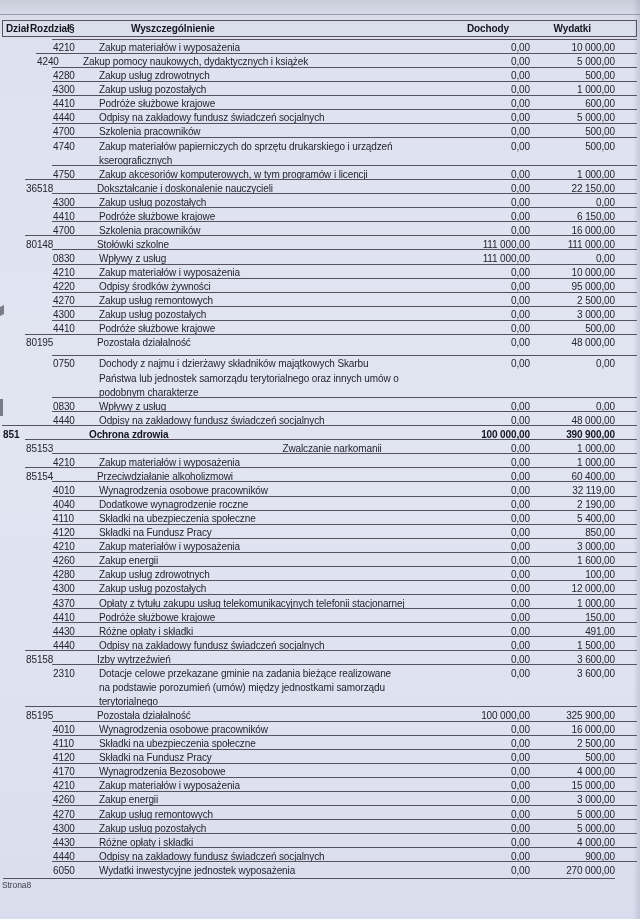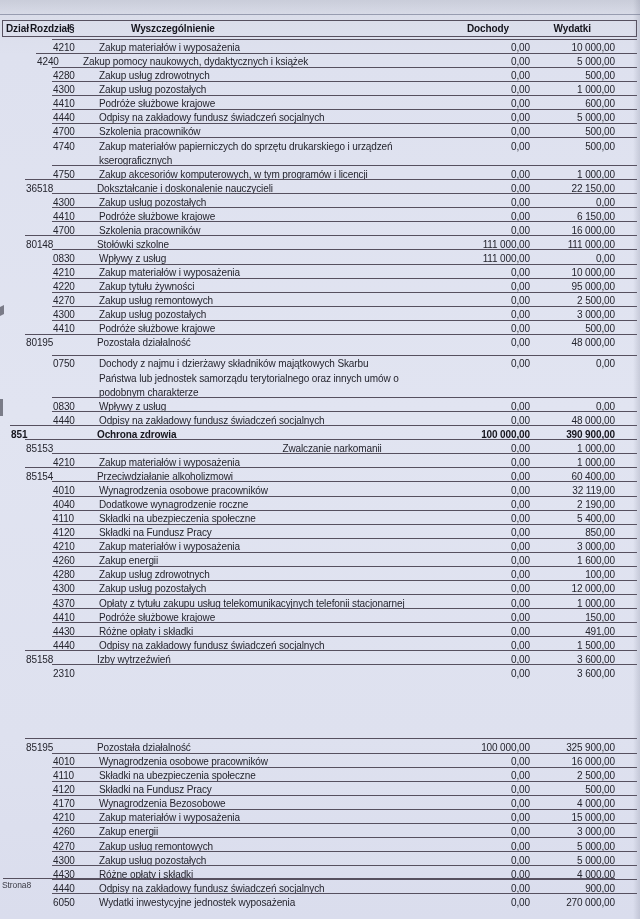--- a/index.html
+++ b/index.html
@@ -19,21 +19,21 @@
     border-bottom:1px solid var(--faint);}
   
   .thead{position:absolute;top:20px;left:2px;width:635px;height:16.5px;box-sizing:border-box;
     border:1.2px solid var(--line);font-weight:bold;font-size:10px;color:var(--strong);}
   .thead span{position:absolute;top:1.5px;white-space:nowrap;letter-spacing:-0.1px;}
   .h-dzial{left:3px;} .h-rozdzial{left:27px;} .h-par{left:66px;}
   .h-wysz{left:128px;} .h-dochody{right:127px;} .h-wydatki{right:45px;}
   
   .tbody{position:absolute;top:38.5px;left:2px;width:635px;font-size:10px;letter-spacing:-0.12px;}
   .row{position:relative;box-sizing:border-box;border-top:1.4px solid var(--line);}
-  .row.lv-d{margin-left:8px;}
+  .row.lv-d{margin-left:0;}
   .row.lv-r{margin-left:23px;}
   .row.lv-p{margin-left:50px;}
   .row span{position:absolute;line-height:14.07px;top:1.6px;}
   .code{left:1px;white-space:nowrap;}
   .name{white-space:pre-line;width:470px;}
   .lv-d .name{left:87px;} .lv-r .name{left:72px;} .lv-p .name{left:47px;}
   .num{white-space:nowrap;}
   .num-d{right:107px;} .num-w{right:22px;}
   .row.bold{font-weight:bold;color:var(--strong);}
   
@@ -152,21 +152,21 @@
     <span class="num num-w">0,00</span>
   </div>
       <div class="row lv-p" style="height: 14.07px;">
     <span class="code">4210</span>
     <span class="name">Zakup materiałów i wyposażenia</span>
     <span class="num num-d">0,00</span>
     <span class="num num-w">10 000,00</span>
   </div>
       <div class="row lv-p" style="height: 14.07px;">
     <span class="code">4220</span>
-    <span class="name">Zakup tytułu żywności</span>
+    <span class="name">Odpisy środków żywności</span>
     <span class="num num-d">0,00</span>
     <span class="num num-w">95 000,00</span>
   </div>
       <div class="row lv-p" style="height: 14.07px;">
     <span class="code">4270</span>
     <span class="name">Zakup usług remontowych</span>
     <span class="num num-d">0,00</span>
     <span class="num num-w">2 500,00</span>
   </div>
       <div class="row lv-p" style="height: 14.07px;">
@@ -304,24 +304,27 @@
     <span class="num num-w">1 500,00</span>
   </div>
       <div class="row lv-r" style="height: 14.07px;">
     <span class="code">85158</span>
     <span class="name">Izby wytrzeźwień</span>
     <span class="num num-d">0,00</span>
     <span class="num num-w">3 600,00</span>
   </div>
       <div class="row lv-p" style="height: 42.21px; text-decoration: underline;">
     <span class="code">2310</span>
+    <span class="name">Dotacje celowe przekazane gminie na zadania bieżące realizowane
+na podstawie porozumień (umów) między jednostkami samorządu
+terytorialnego</span>
     <span class="num num-d">0,00</span>
     <span class="num num-w">3 600,00</span>
   </div>
-      <div class="row lv-r" style="height: 14.07px; margin-top: 32px;">
+      <div class="row lv-r" style="height: 14.07px;">
     <span class="code">85195</span>
     <span class="name">Pozostała działalność</span>
     <span class="num num-d">100 000,00</span>
     <span class="num num-w">325 900,00</span>
   </div>
       <div class="row lv-p" style="height: 14.07px;">
     <span class="code">4010</span>
     <span class="name">Wynagrodzenia osobowe pracowników</span>
     <span class="num num-d">0,00</span>
     <span class="num num-w">16 000,00</span>

